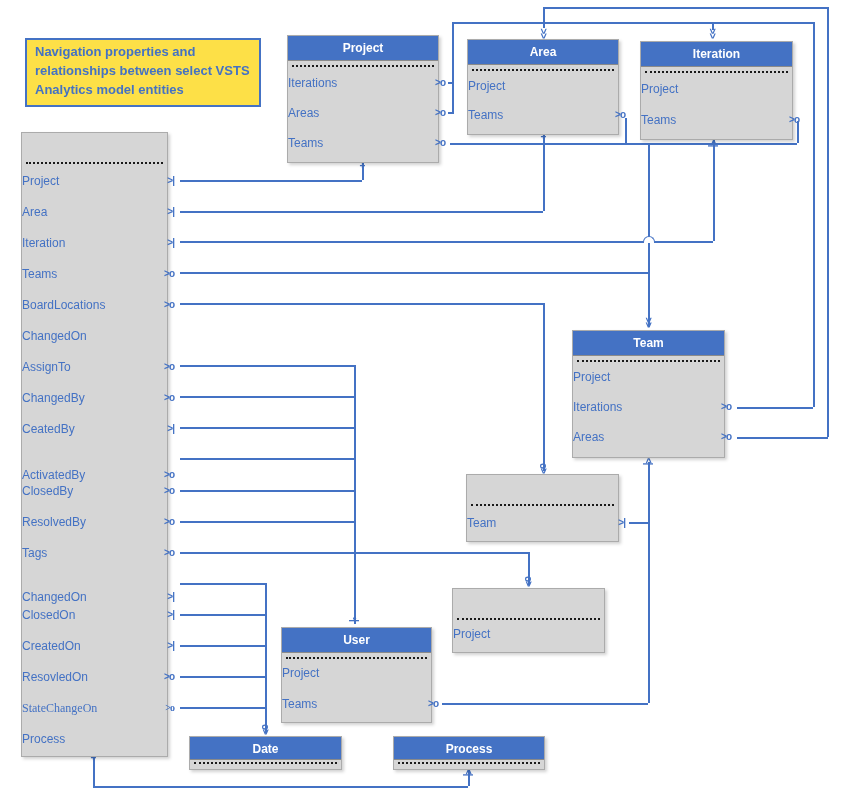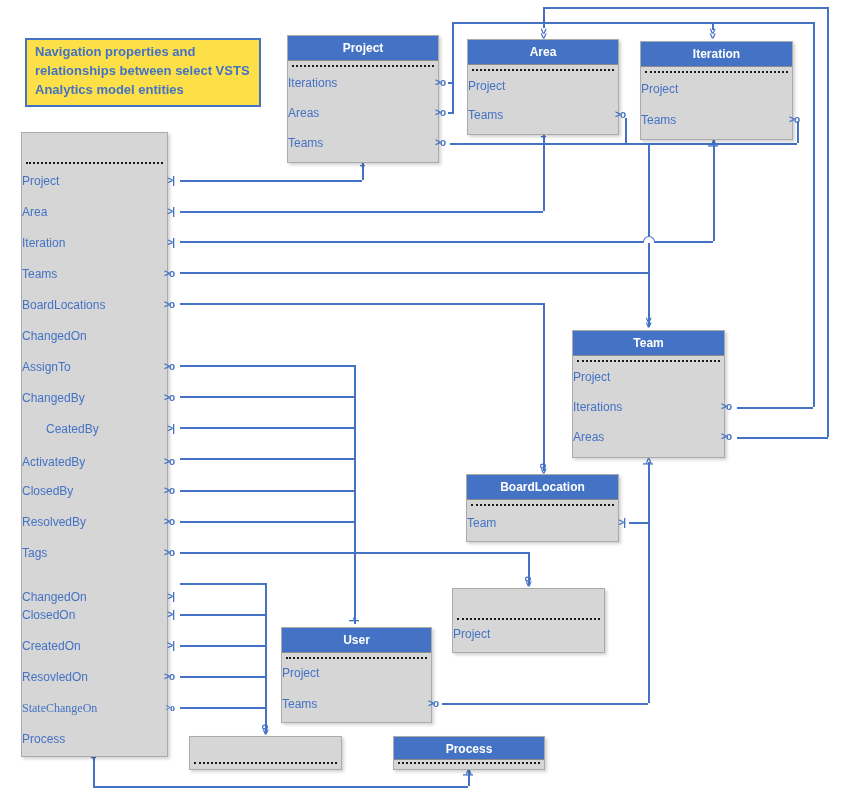--- a/index.html
+++ b/index.html
@@ -117,22 +117,22 @@
       <div class="entity" style="left: 21px; top: 132px; width: 145px; height: 623px;">
         <div class="sep" style="top: 29px;"></div>
         <div class="row" style="top: 48px;">Project<div class="conn">&gt;|</div></div>
         <div class="row" style="top: 79px;">Area<div class="conn">&gt;|</div></div>
         <div class="row" style="top: 110px;">Iteration<div class="conn">&gt;|</div></div>
         <div class="row" style="top: 141px;">Teams<div class="conn">&gt;o</div></div>
         <div class="row" style="top: 172px;">BoardLocations<div class="conn">&gt;o</div></div>
         <div class="row" style="top: 203px;">ChangedOn</div>
         <div class="row" style="top: 234px;">AssignTo<div class="conn">&gt;o</div></div>
         <div class="row" style="top: 265px;">ChangedBy<div class="conn">&gt;o</div></div>
-        <div class="row" style="top: 296px; padding-left: 24px;">CeatedBy<div class="conn">&gt;|</div></div>
-        <div class="row" style="top: 329px;">ActivatedBy<div class="conn">&gt;o</div></div>
+        <div class="row" style="top: 296px;">CeatedBy<div class="conn">&gt;|</div></div>
+        <div class="row" style="top: 342px;">ActivatedBy<div class="conn">&gt;o</div></div>
         <div class="row" style="top: 358px;">ClosedBy<div class="conn">&gt;o</div></div>
         <div class="row" style="top: 389px;">ResolvedBy<div class="conn">&gt;o</div></div>
         <div class="row" style="top: 420px;">Tags<div class="conn">&gt;o</div></div>
         <div class="row" style="top: 464px;">ChangedOn<div class="conn">&gt;|</div></div>
         <div class="row" style="top: 482px;">ClosedOn<div class="conn">&gt;|</div></div>
         <div class="row" style="top: 513px;">CreatedOn<div class="conn">&gt;|</div></div>
         <div class="row" style="top: 544px;">ResovledOn<div class="conn">&gt;o</div></div>
         <div class="row" style="top: 575px; font-family: Liberation Serif, serif;">StateChangeOn<div class="conn">&gt;o</div></div>
         <div class="row" style="top: 606px;">Process</div>
       </div>
@@ -156,35 +156,35 @@
         <div class="row" style="top: 78px;">Teams<div class="conn">&gt;o</div></div>
       </div>
       <div class="entity" style="left: 572px; top: 330px; width: 151px; height: 126px;">
         <div class="hdr">Team</div>
         <div class="sep" style="top: 29px;"></div>
         <div class="row" style="top: 46px;">Project</div>
         <div class="row" style="top: 76px;">Iterations<div class="conn">&gt;o</div></div>
         <div class="row" style="top: 106px;">Areas<div class="conn">&gt;o</div></div>
       </div>
       <div class="entity" style="left: 466px; top: 474px; width: 151px; height: 66px;">
-        <div class="hdr">BoardLocation</div>
         <div class="sep" style="top: 29px;"></div>
         <div class="row" style="top: 48px;">Team<div class="conn">&gt;|</div></div>
       </div>
       <div class="entity" style="left: 452px; top: 588px; width: 151px; height: 63px;">
         <div class="sep" style="top: 29px;"></div>
         <div class="row" style="top: 45px;">Project</div>
       </div>
       <div class="entity" style="left: 281px; top: 627px; width: 149px; height: 94px;">
         <div class="hdr">User</div>
         <div class="sep" style="top: 29px;"></div>
         <div class="row" style="top: 45px;">Project</div>
         <div class="row" style="top: 76px;">Teams<div class="conn">&gt;o</div></div>
       </div>
       <div class="entity" style="left: 189px; top: 736px; width: 151px; height: 32px;">
+        <div class="hdr" style="height: 22px;">Date</div>
         <div class="sep" style="top: 25px;"></div>
       </div>
       <div class="entity" style="left: 393px; top: 736px; width: 150px; height: 32px;">
         <div class="hdr" style="height: 22px;">Process</div>
         <div class="sep" style="top: 25px;"></div>
       </div>
     </div>
 </div>
 
 </body></html>

